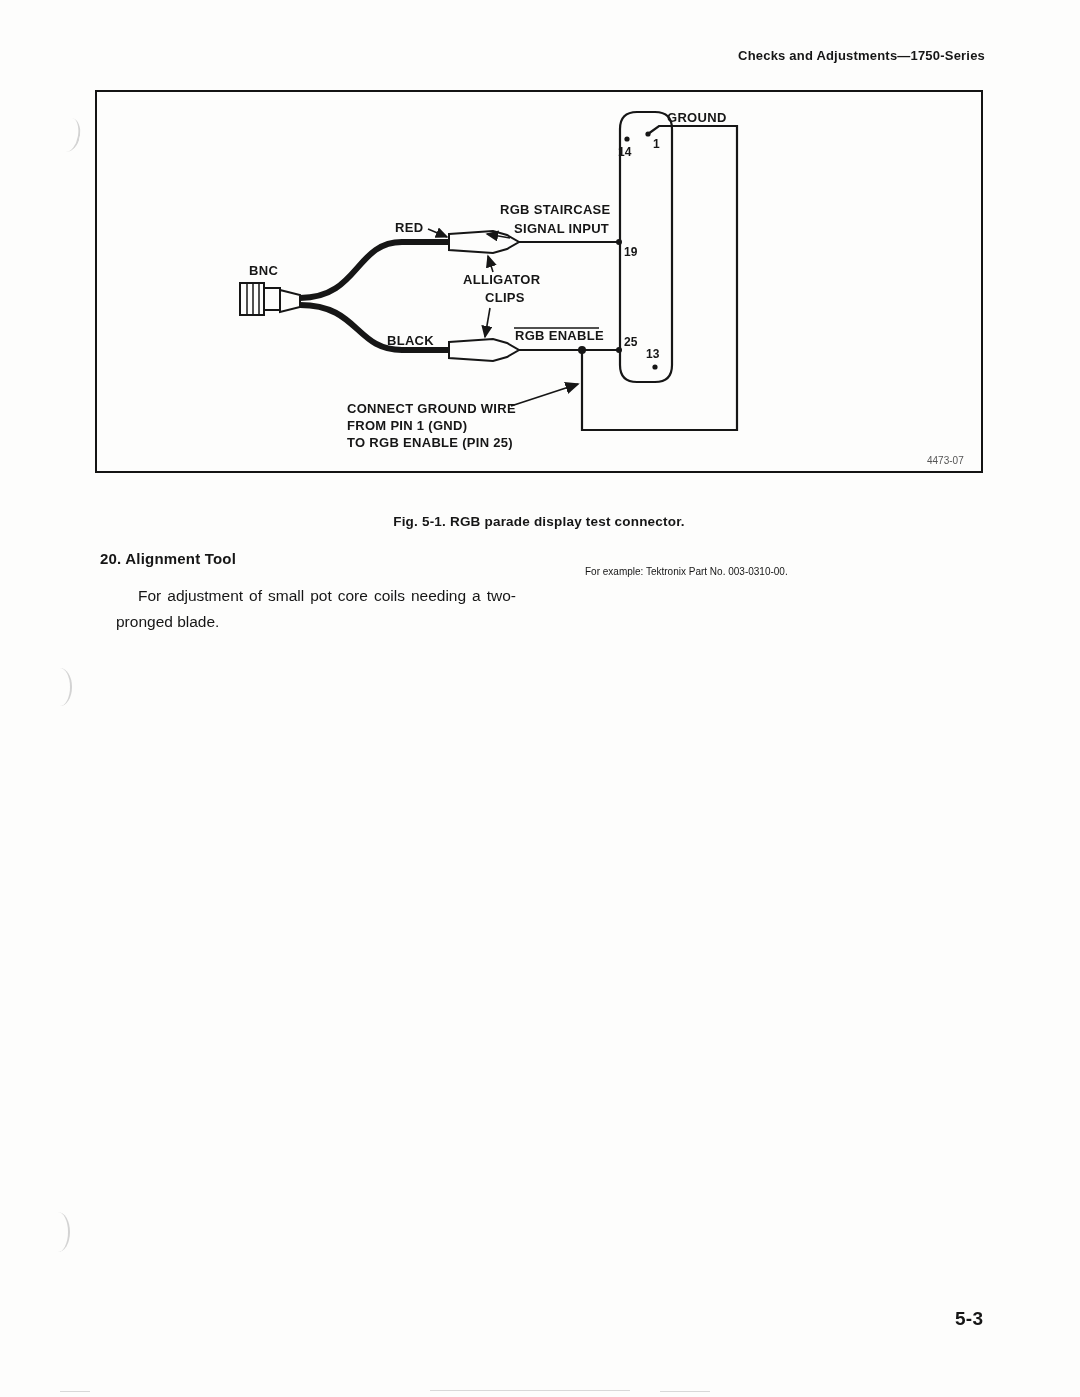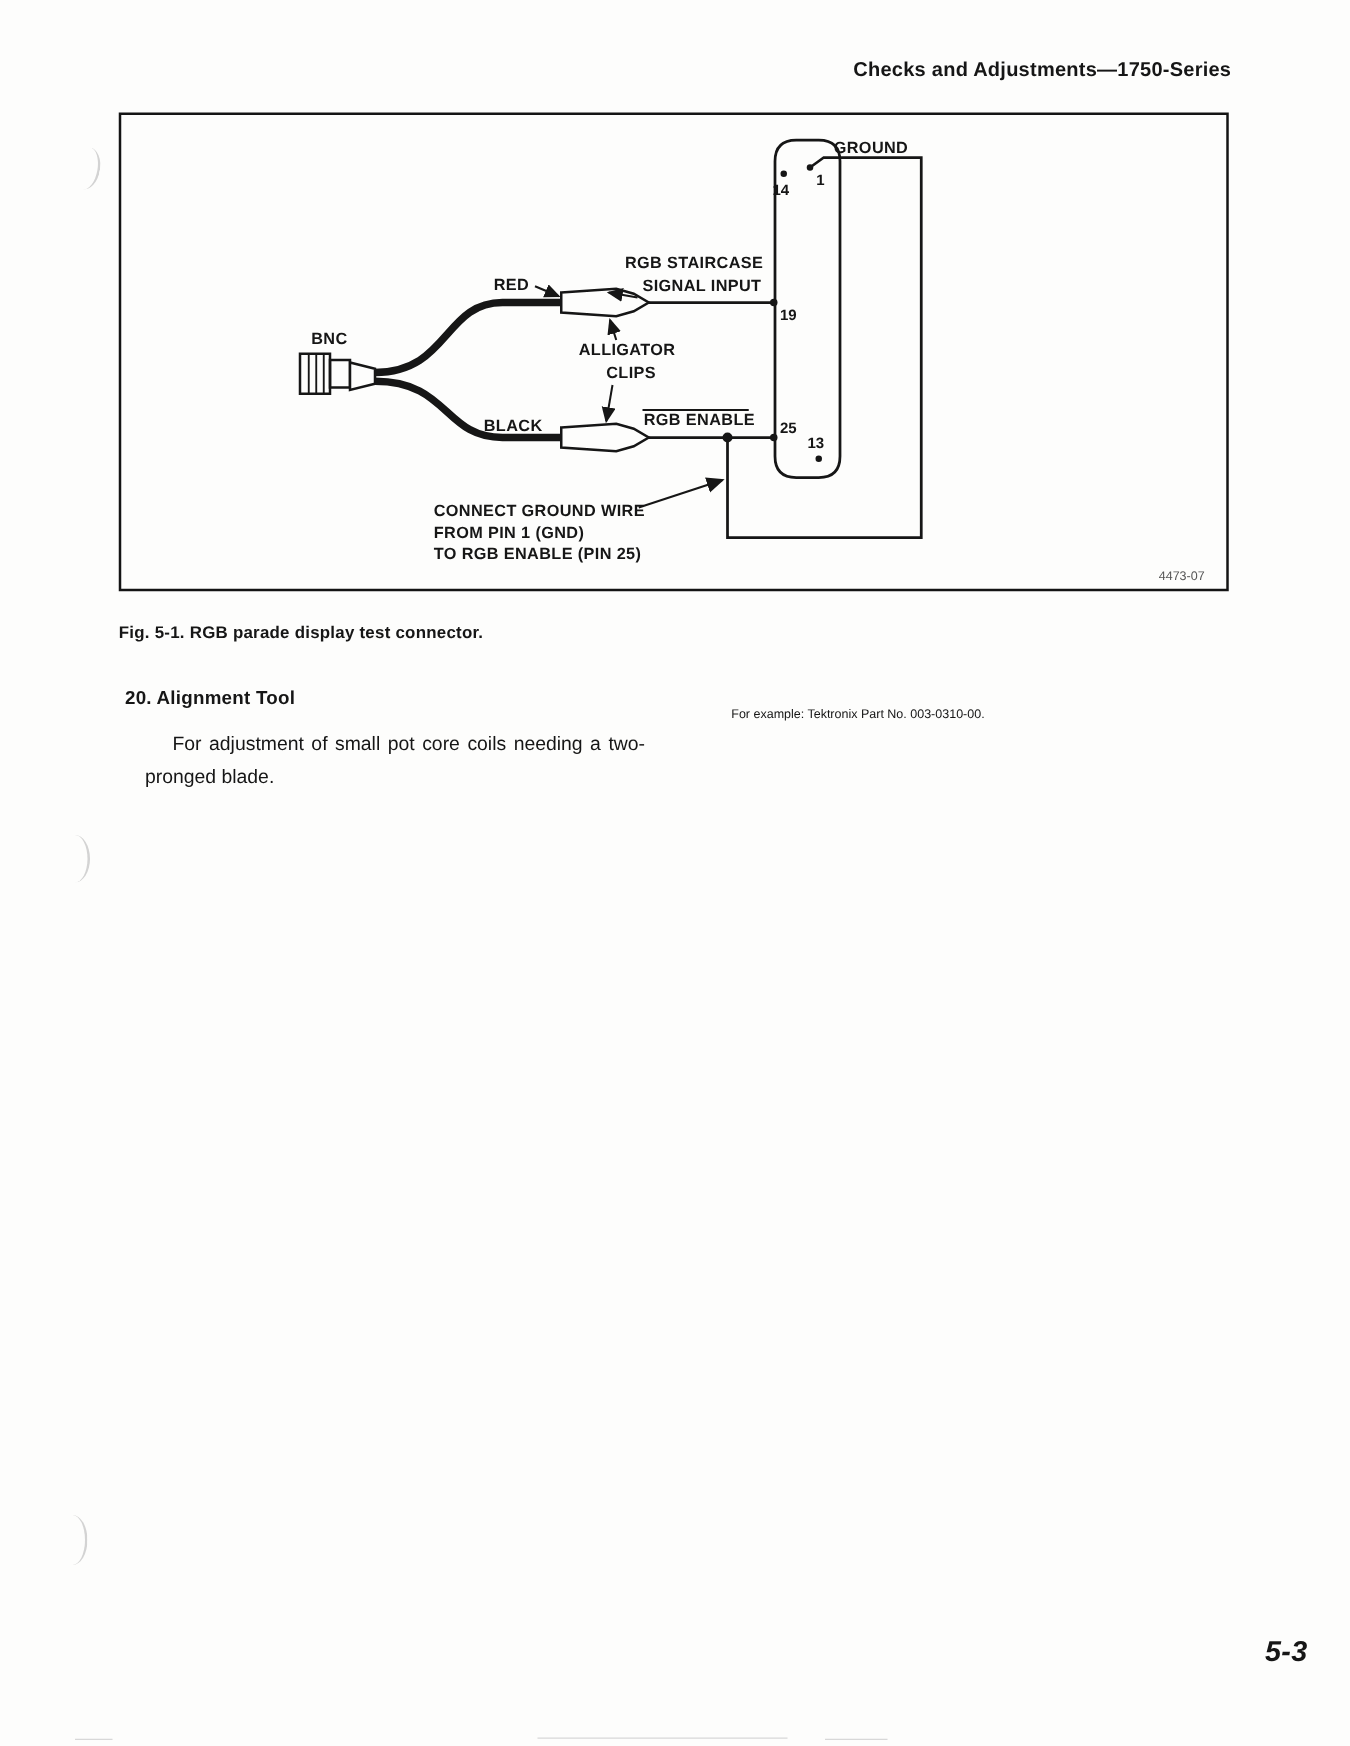--- a/index.html
+++ b/index.html
@@ -7,54 +7,54 @@
     width:1080px;height:1397px;
     background:#fdfdfc;
     font-family:"Liberation Sans", sans-serif;
     color:#161616;
     position:relative;
     overflow:hidden;
   }
   .page{position:absolute;inset:0;}
   .header{
     position:absolute;top:48px;right:95px;
-    font-size:16px;font-weight:bold;letter-spacing:.2px;
+    font-size:13px;font-weight:bold;letter-spacing:.2px;
   }
   .figure-box{
     position:absolute;left:95px;top:90px;
     width:884px;height:379px;
     border:2px solid #141414;
     background:#fdfdfc;
   }
   svg text{
     font-family:"Liberation Sans", sans-serif;
     font-weight:bold;fill:#161616;font-size:13px;letter-spacing:.3px;
   }
   svg text.pin{font-size:12px;letter-spacing:0;}
   svg text.tiny{font-size:10px;font-weight:normal;fill:#555;letter-spacing:0;}
   .caption{
-    position:absolute;left:95px;top:498px;width:888px;
-    font-size:13.5px;font-weight:bold;letter-spacing:.2px;
+    position:absolute;left:95px;top:514px;width:888px;
+    text-align:center;font-size:13.5px;font-weight:bold;letter-spacing:.2px;
   }
   .col{position:absolute;}
   .col-left{left:100px;top:550px;width:432px;}
   .col-right{left:563px;top:550px;width:425px;}
   .col h3{
     margin:0 0 10px 0;font-size:15px;font-weight:bold;letter-spacing:.2px;
   }
   .col p.body{
     margin:16px;font-size:15.5px;line-height:1.68;
     text-align:justify;text-indent:22px;
   }
   .col p.example{
     margin:14px 0 0 0;font-size:10px;line-height:1.5;text-indent:22px;
   }
   .page-number{
-    position:absolute;left:1012px;top:1308px;
-    font-size:23px;font-weight:600;letter-spacing:.3px;font-style:italic;
+    position:absolute;left:955px;top:1308px;
+    font-size:19px;font-weight:600;letter-spacing:.3px;
   }
   .artifact{
     position:absolute;border-right:2px solid #c9c9c9;
     border-radius:0 60% 60% 0 / 0 50% 50% 0;opacity:.8;
   }
   .scan-line{position:absolute;background:#d8d8d8;height:1px;}
 </style>
 </head>
 <body>
 

